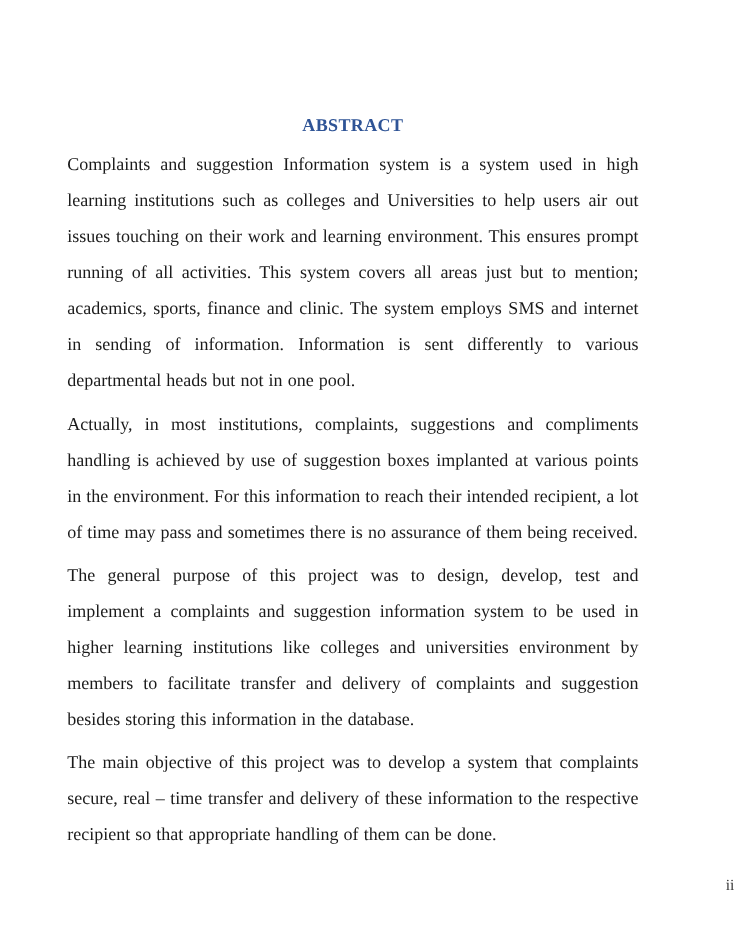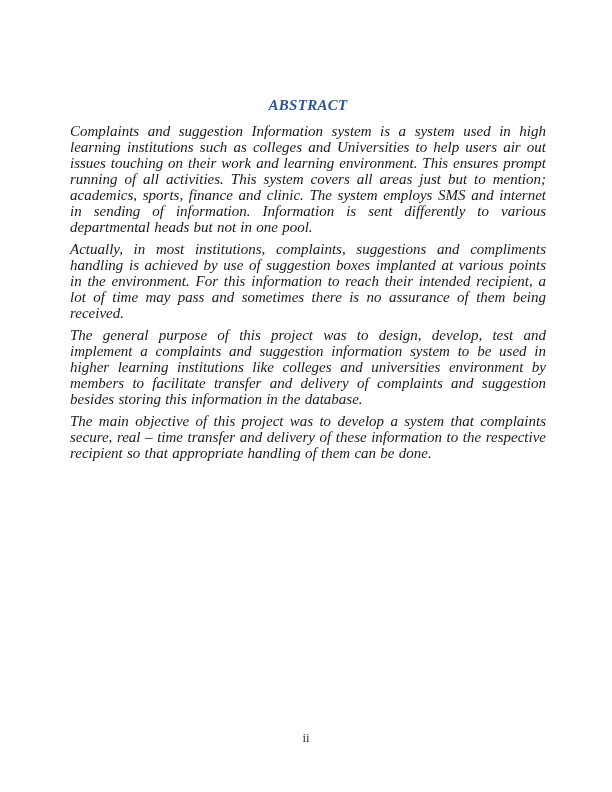--- a/index.html
+++ b/index.html
@@ -12,47 +12,46 @@
     width: 612px;
     height: 792px;
     background: #ffffff;
     font-family: "Liberation Serif", "DejaVu Serif", serif;
     color: #1a1a1a;
     overflow: hidden;
     box-sizing: border-box;
   }
   .content {
     position: absolute;
-    left: 70px;
+    left: 56px;
     top: 95px;
     width: 476px;
-    font-style: italic;
   }
   .abstract-title {
     font-size: 15px;
     line-height: 21px;
     font-weight: bold;
     text-align: center;
     margin: 0 0 7px 0;
     letter-spacing: 0.3px;
   }
   .para {
     font-size: 15px;
-    line-height: 16px;
+    line-height: 30px;
     text-align: justify;
     text-align-last: left;
     margin: 0 0 6px 0;
     word-spacing: 0.5px;
   }
   .page-number {
     position: absolute;
     left: 0;
     right: 0;
     bottom: 46px;
-    text-align: center;
+    text-align: right;
     font-size: 13px;
     color: #3a3a3a;
   }
 </style>
 </head>
 <body>
 
 <div class="page">
   <div class="content">
     <h1 class="abstract-title" style="color: rgb(47, 84, 150);">ABSTRACT</h1>

